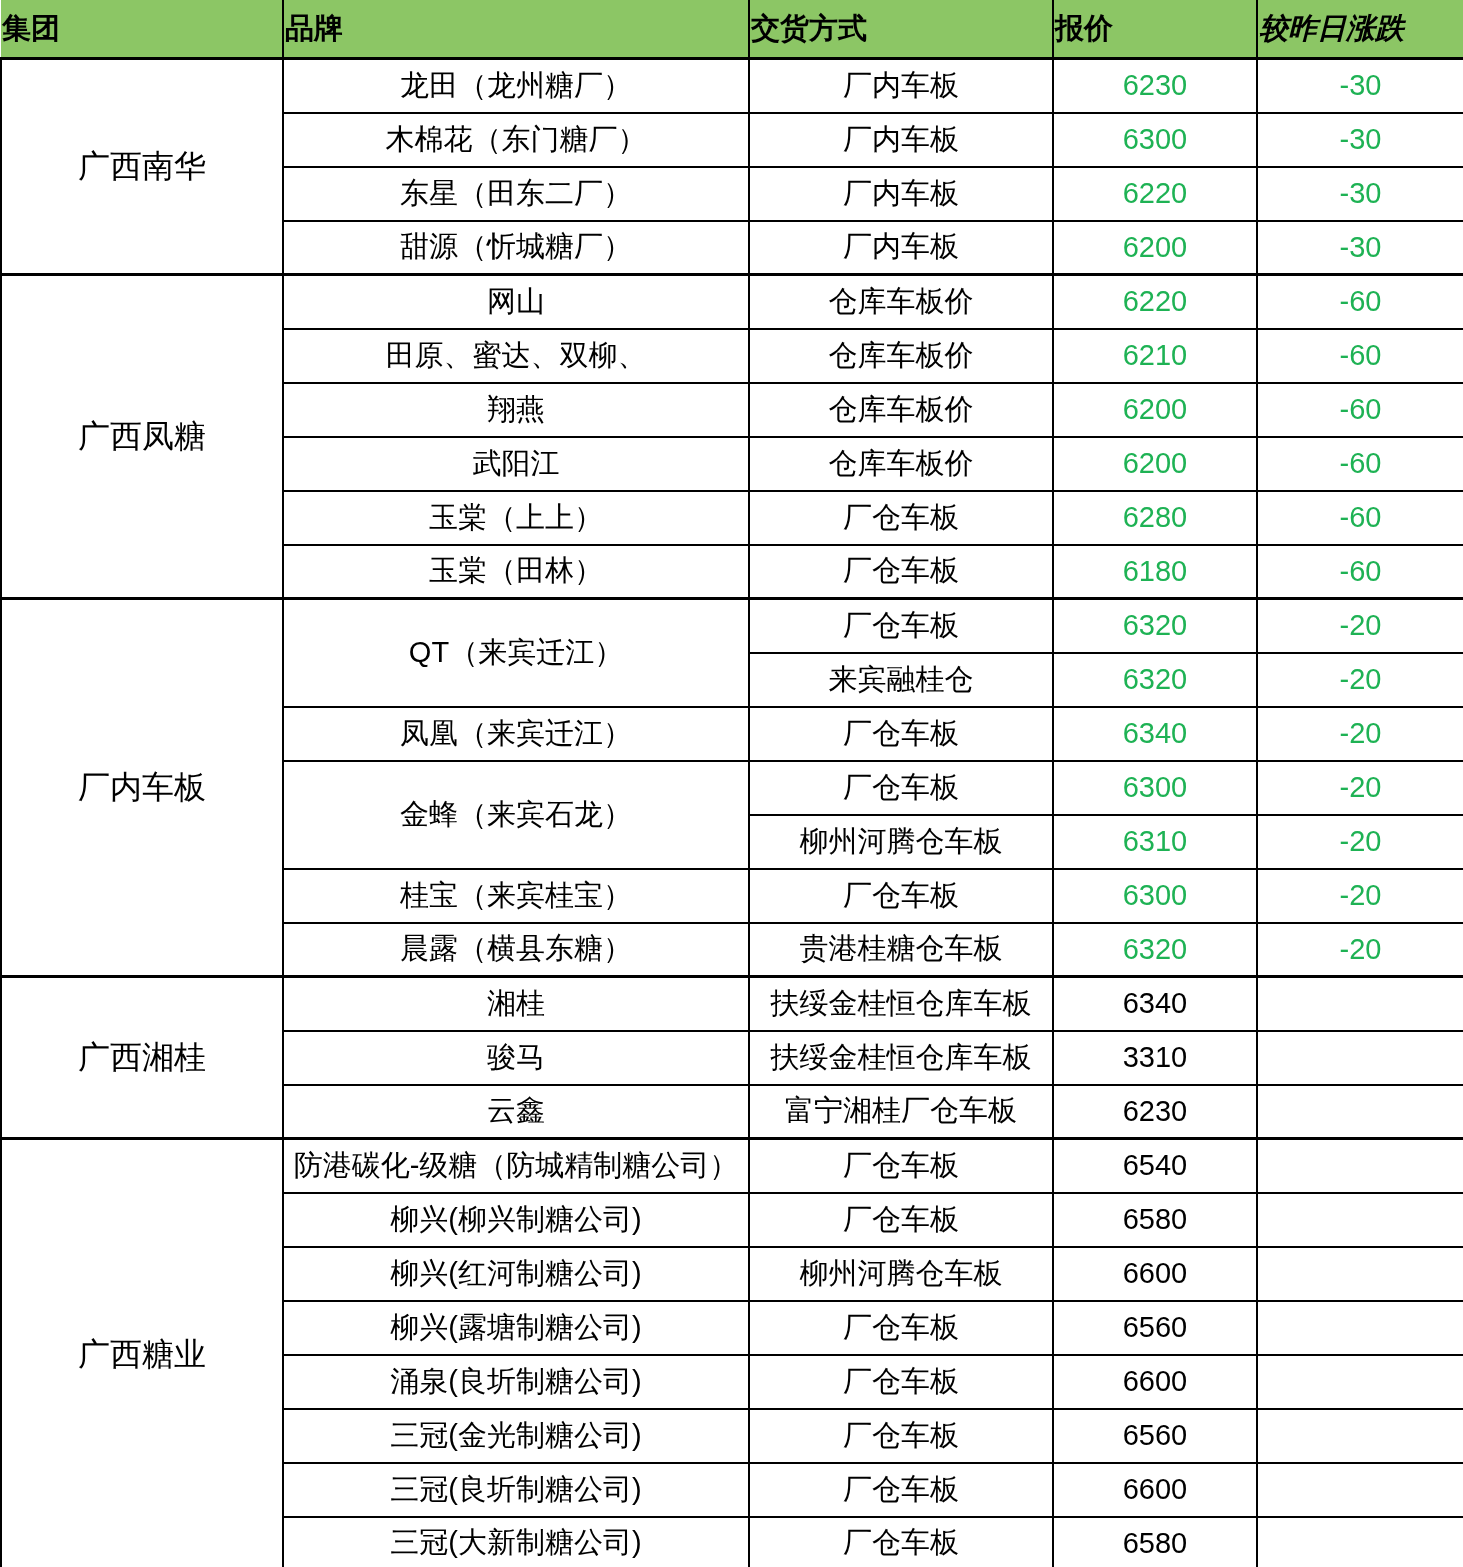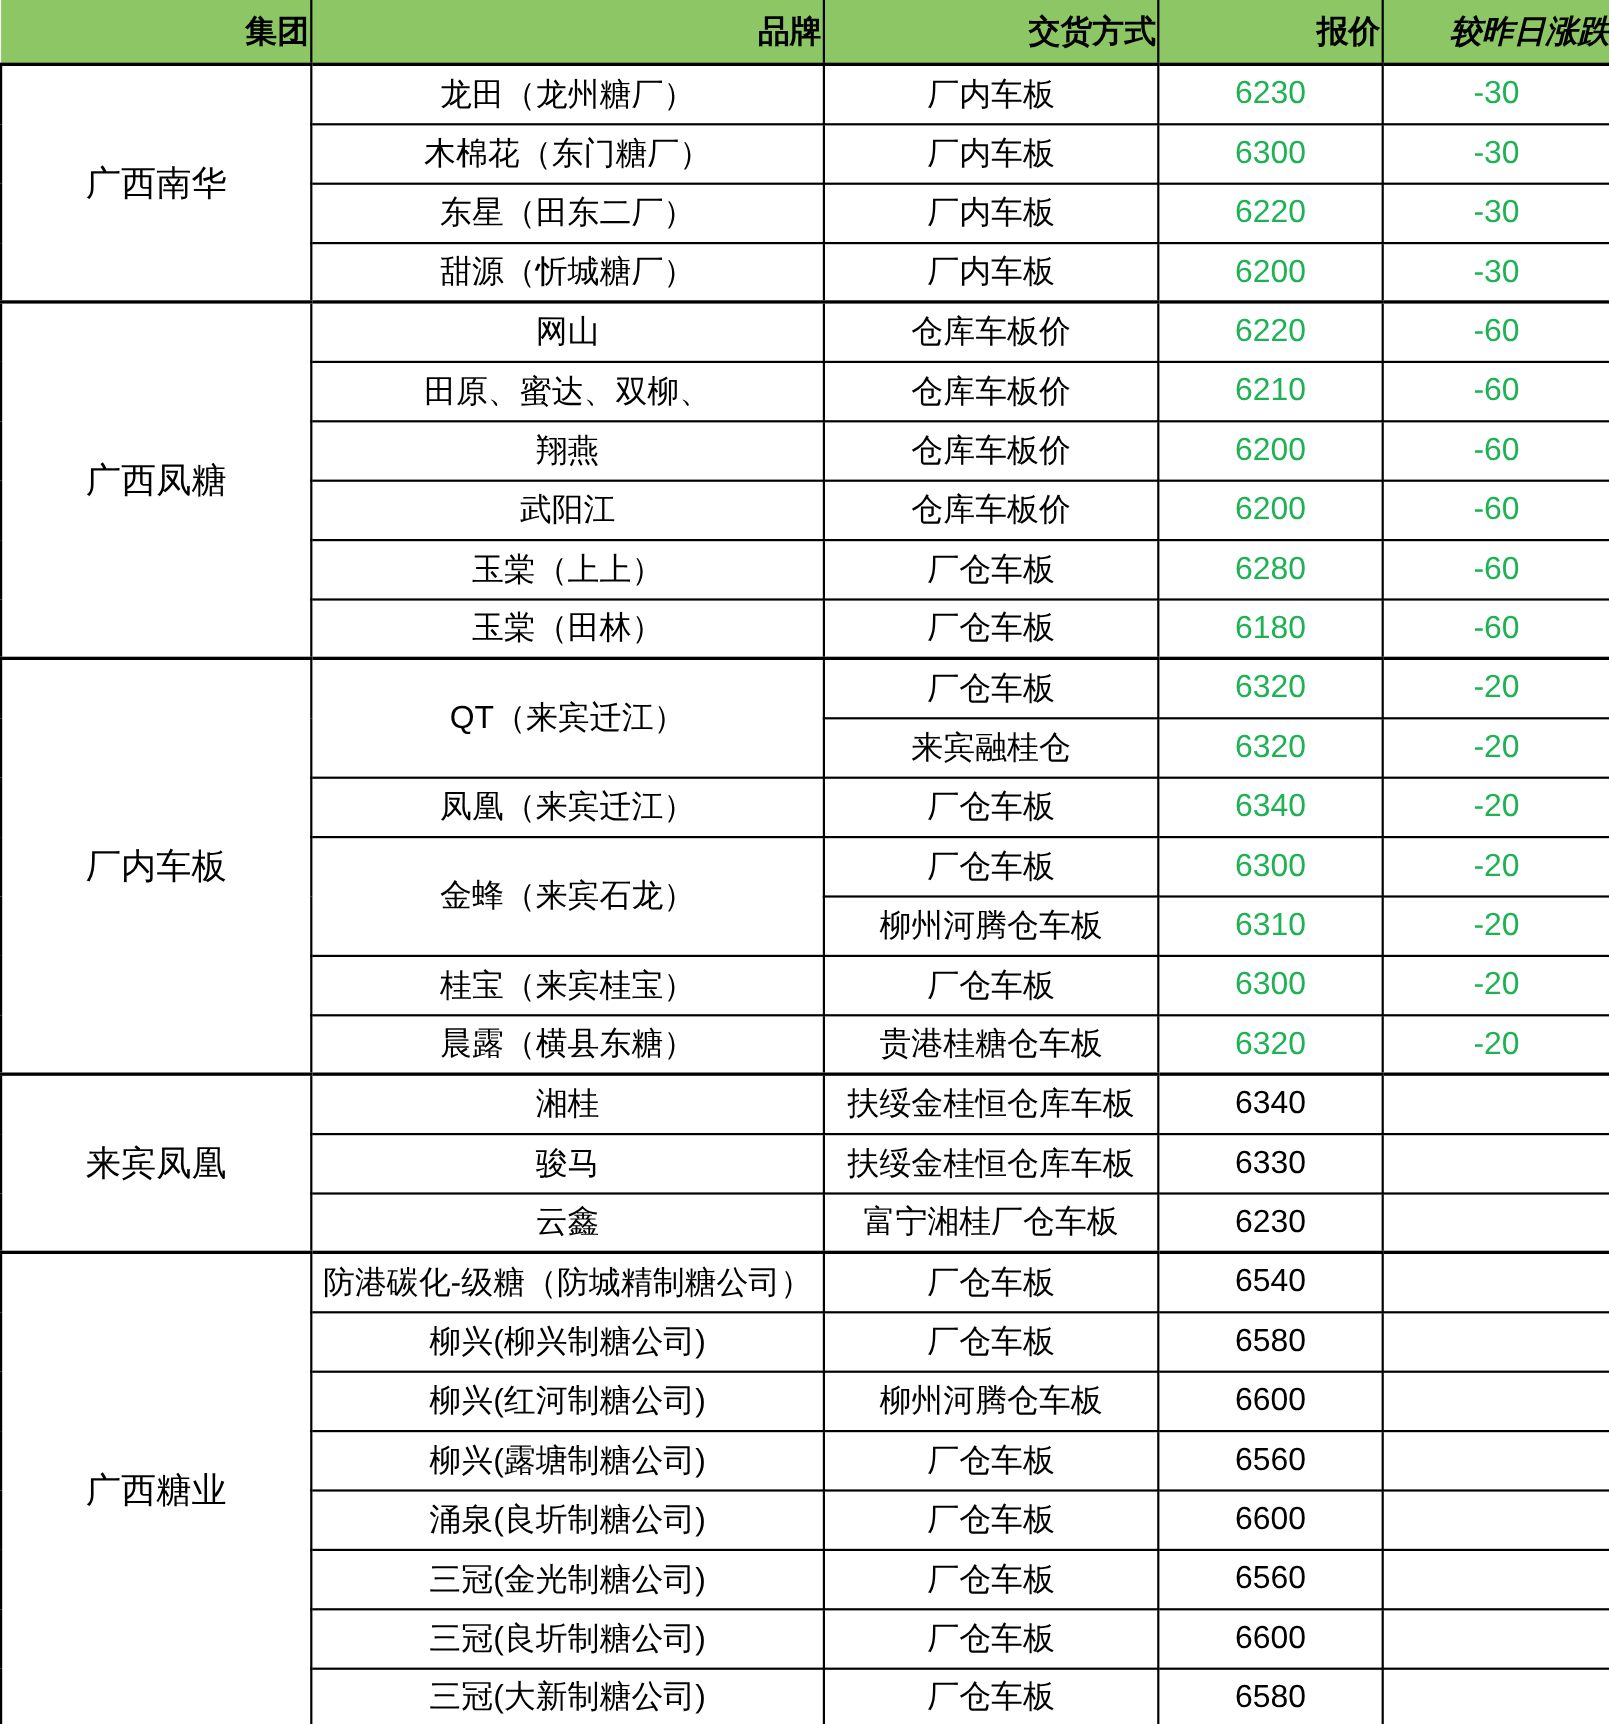--- a/index.html
+++ b/index.html
@@ -7,21 +7,21 @@
   table.price-table {
     border-collapse: collapse;
     table-layout: fixed;
     width: 1463px;
   }
   thead th {
     height: 55px;
     background: #8CC665;
     font-size: 29px;
     font-weight: bold;
-    text-align: right;
+    text-align: left;
     vertical-align: middle;
     border: 2px solid #000;
     border-top: none;
   }
   thead th:first-child { border-left: none; }
   thead th:last-child  { border-right: none; font-style: italic; }
   tbody tr { height: 54px; }
   tbody td {
     border: 2px solid #000;
     text-align: center;
@@ -154,30 +154,30 @@
         <td class="green">6300</td>
         <td class="green">-20</td>
       </tr>
       <tr>
         <td rowspan="1">晨露（横县东糖）</td>
         <td>贵港桂糖仓车板</td>
         <td class="green">6320</td>
         <td class="green">-20</td>
       </tr>
       <tr class="group-start">
-        <td class="c-group" rowspan="3">来宾凤凰</td>
+        <td class="c-group" rowspan="3">广西湘桂</td>
         <td rowspan="1">湘桂</td>
         <td>扶绥金桂恒仓库车板</td>
         <td>6340</td>
         <td></td>
       </tr>
       <tr>
         <td rowspan="1">骏马</td>
         <td>扶绥金桂恒仓库车板</td>
-        <td>6330</td>
+        <td>3310</td>
         <td></td>
       </tr>
       <tr>
         <td rowspan="1">云鑫</td>
         <td>富宁湘桂厂仓车板</td>
         <td>6230</td>
         <td></td>
       </tr>
       <tr class="group-start">
         <td class="c-group" rowspan="8">广西糖业</td>

